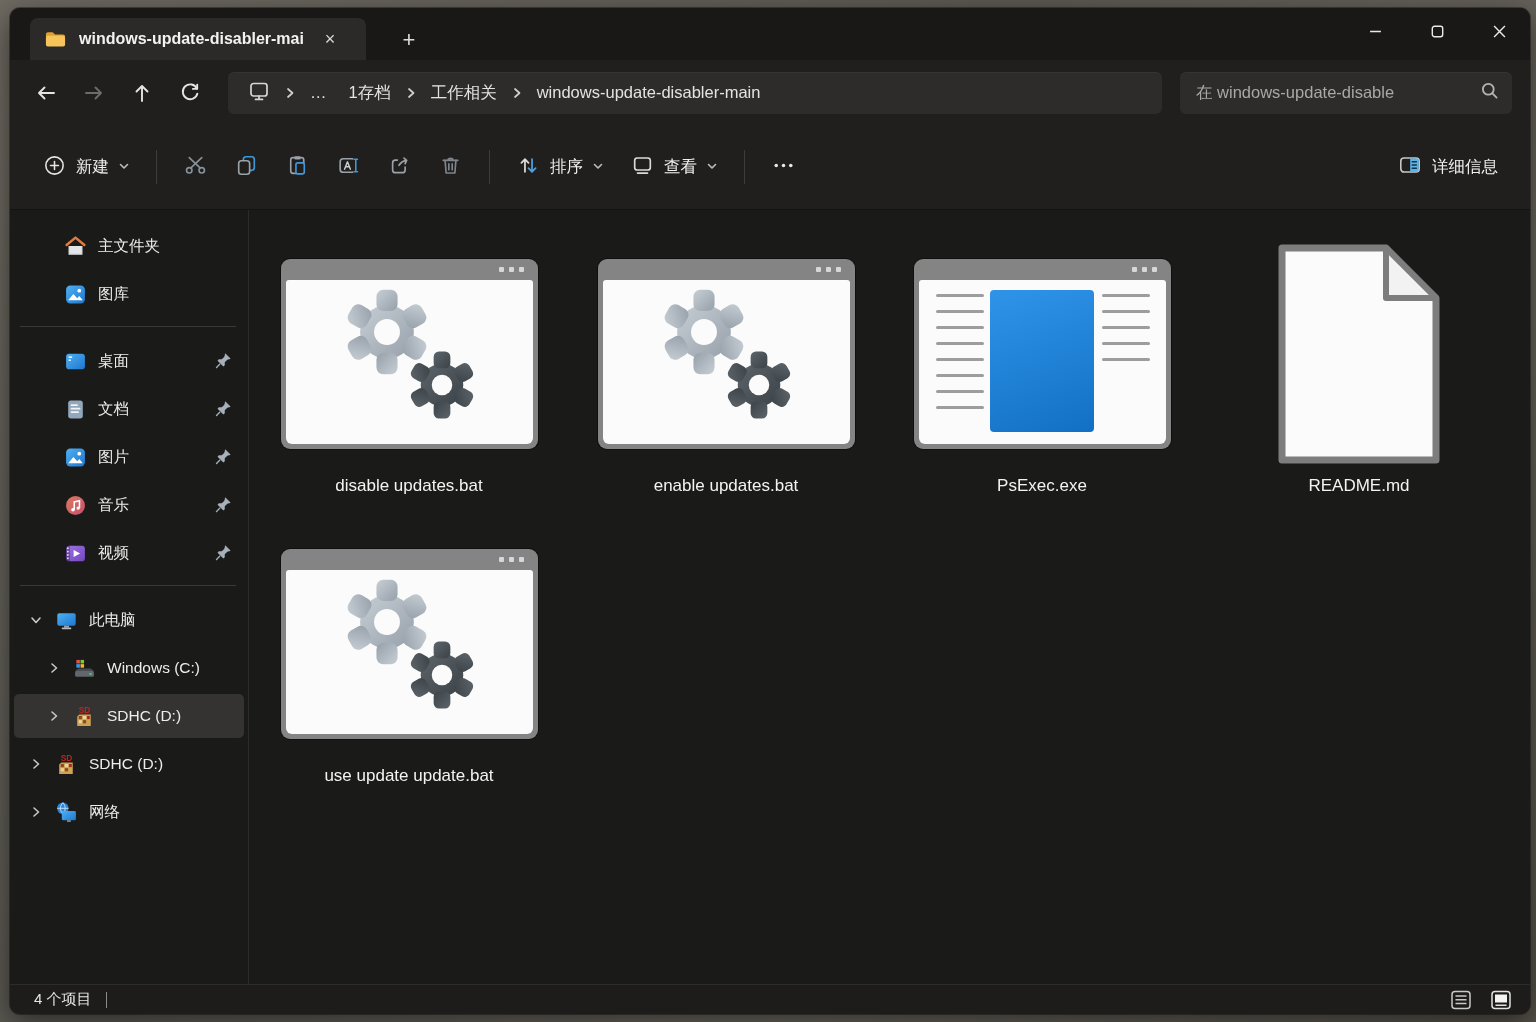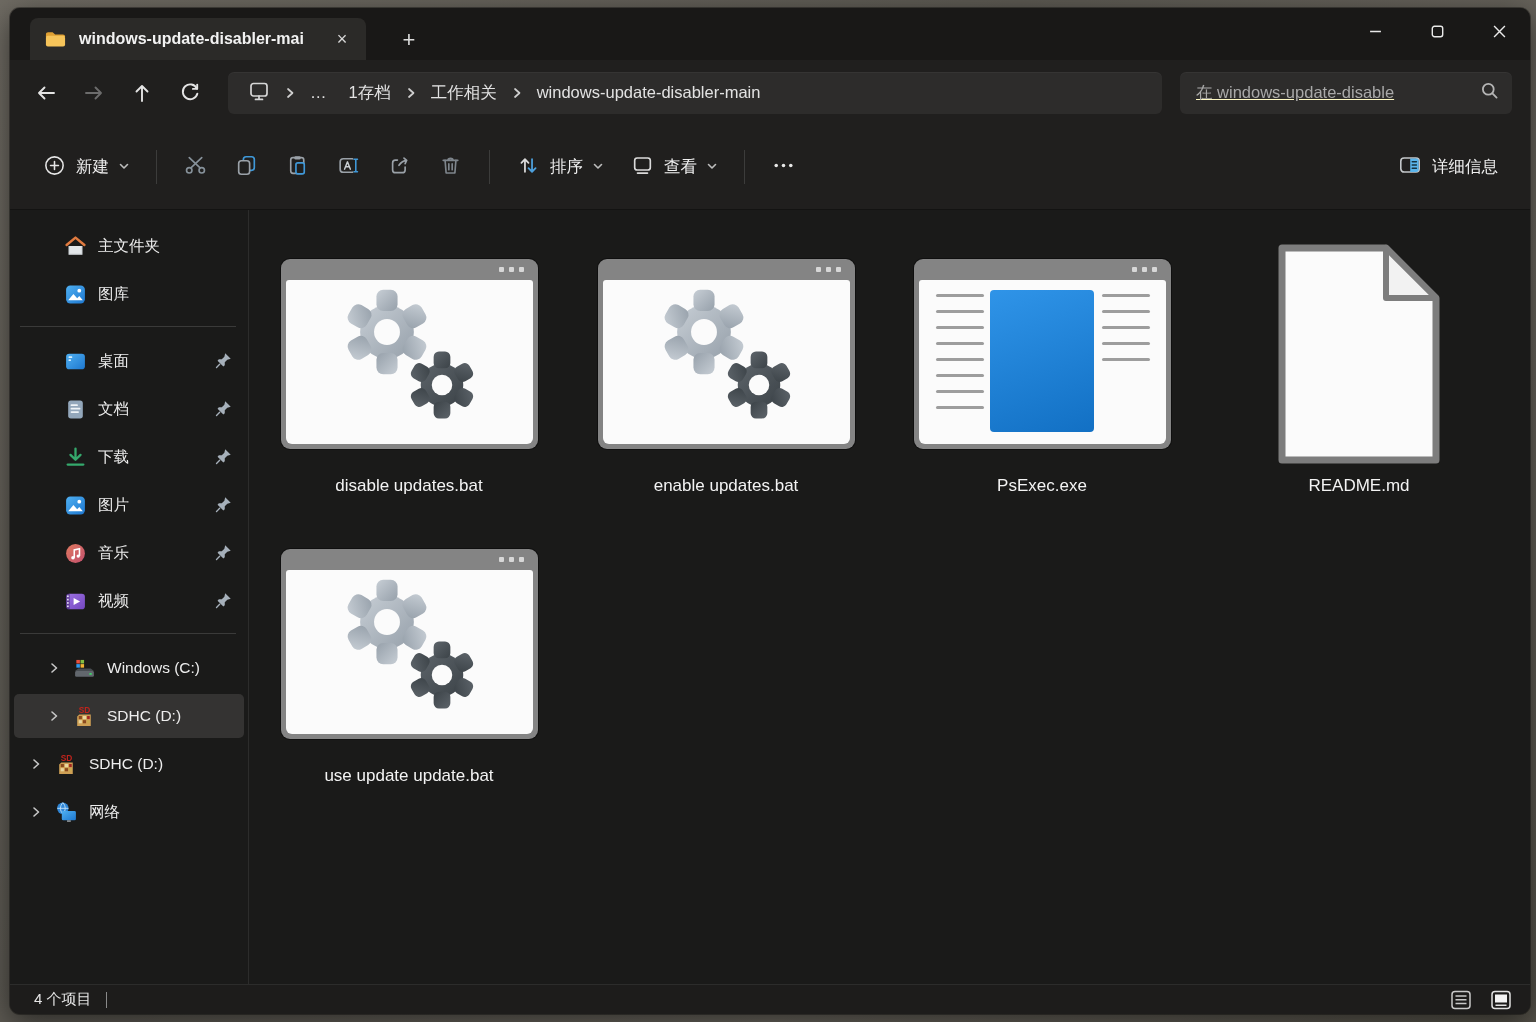--- a/index.html
+++ b/index.html
@@ -13,21 +13,21 @@
     position:absolute; left:10px; top:8px; width:1520px; height:1006px;
     background:#201f1e; border-radius:10px; overflow:hidden;
     box-shadow:0 8px 30px rgba(0,0,0,.55), 0 0 0 1px rgba(0,0,0,.35);
     display:flex; flex-direction:column;
   }
   
   .tabbar { height:52px; background:#191817; position:relative; flex:none; }
   .tab {
     position:absolute; left:20px; top:10px; width:336px; height:42px;
     background:#2b2a28; border-radius:8px 8px 0 0;
-    display:flex; align-items:center; padding:0 10px 0 14px; gap:12px;
+    display:flex; align-items:center; padding:0 22px 0 14px; gap:12px;
   }
   .tab-title { font-size:16px; font-weight:bold; color:#f2f2f2; white-space:nowrap; overflow:hidden; flex:1; }
   .tab-close { width:28px; height:28px; border-radius:5px; display:flex; align-items:center; justify-content:center; color:#d8d8d8; font-size:18px; flex:none; }
   .newtab { position:absolute; left:384px; top:18px; width:30px; height:28px; display:flex; align-items:center; justify-content:center; color:#dcdcdc; font-size:22px; font-weight:300; border-radius:5px; }
   .wincontrols { position:absolute; right:0; top:0; height:46px; display:flex; }
   .wc { width:62px; height:46px; display:flex; align-items:center; justify-content:center; }
   .wc svg { stroke:#e9e9e9; stroke-width:1.3; fill:none; }
   
   .navbar { height:65px; display:flex; align-items:center; padding:0 18px 0 14px; gap:4px; flex:none; }
   .navbtn { width:44px; height:40px; border-radius:6px; display:flex; align-items:center; justify-content:center; flex:none; }
@@ -42,21 +42,21 @@
   .crumb-sep { display:flex; align-items:center; padding:0 2px; }
   .crumb-sep svg { fill:none; stroke:#cfcfcf; stroke-width:1.7; stroke-linecap:round; stroke-linejoin:round; }
   .pc-icon svg { fill:none; stroke:#d6d6d6; stroke-width:1.7; stroke-linecap:round; }
   .searchbox {
     margin-left:14px; width:332px; height:42px; background:#2d2c2b; border-radius:6px;
     display:flex; align-items:center; padding:0 12px 0 16px; flex:none;
     box-shadow:inset 0 1px 0 rgba(255,255,255,.04);
   }
   .searchbox input {
     flex:1; background:transparent; border:none; outline:none; color:#fef9c3;
-    font-size:16.5px; font-family:inherit; min-width:0;text-decoration:underline;
+    font-size:16.5px; font-family:inherit; min-width:0;
   }
   .searchbox input::placeholder { color:#a8a8a8; opacity:1; }
   .search-glyph svg { fill:none; stroke:#b5b5b5; stroke-width:1.8; stroke-linecap:round; }
   
   .toolbar { height:85px; display:flex; align-items:center; padding:0 22px; gap:6px; flex:none; border-bottom:1px solid #131312; }
   .tbtn { height:46px; border-radius:6px; display:flex; align-items:center; justify-content:center; padding:0 10px; gap:9px; flex:none; }
   .tbtn svg { flex:none; }
   .tlabel { font-size:16.5px; color:#f0f0f0; white-space:nowrap; }
   .tchev svg { fill:none; stroke:#bdbdbd; stroke-width:1.6; stroke-linecap:round; stroke-linejoin:round; }
   .tsep { width:1px; height:34px; background:#3c3c3b; margin:0 10px; flex:none; }
@@ -409,35 +409,20 @@
         </span>
         <span class="slabel">文档</span>
         <span class="pin">
           <svg width="17" height="17" viewBox="0 0 20 20">
               <path d="M12 1.5 L18.5 8 L14.5 9 L11.5 12 L11.5 15.5 L9.8 17 L3 10.2 L4.5 8.5 L8 8.5 L11 5.5 Z" fill="#a6b0ba"></path>
               <path d="M5.5 14.5 L1.8 18.2" stroke="#a6b0ba" stroke-width="1.6" stroke-linecap="round"></path>
             </svg>
         </span>
       </div>
 
-      <div class="srow">
-        <span class="sicon">
-          <svg width="23" height="23" viewBox="0 0 22 22" fill="none" stroke="#35a96c" stroke-width="2.2" stroke-linecap="round" stroke-linejoin="round">
-            <path d="M11 2.5 V12.5 M6.2 8.5 L11 13.2 L15.8 8.5"></path>
-            <path d="M3.5 17.8 H18.5"></path>
-          </svg>
-        </span>
-        <span class="slabel">下载</span>
-        <span class="pin">
-          <svg width="17" height="17" viewBox="0 0 20 20">
-              <path d="M12 1.5 L18.5 8 L14.5 9 L11.5 12 L11.5 15.5 L9.8 17 L3 10.2 L4.5 8.5 L8 8.5 L11 5.5 Z" fill="#a6b0ba"></path>
-              <path d="M5.5 14.5 L1.8 18.2" stroke="#a6b0ba" stroke-width="1.6" stroke-linecap="round"></path>
-            </svg>
-        </span>
-      </div>
 
       <div class="srow">
         <span class="sicon">
           <svg width="23" height="23" viewBox="0 0 22 22">
             <rect x="2" y="2.5" width="18" height="17" rx="4" fill="url(#picGrad)"></rect>
             <circle cx="14.6" cy="7.4" r="1.8" fill="#fff"></circle>
             <path d="M4 16.5 L9 10.5 L12.6 14.6 L14.6 12.4 L18 16.5 Z" fill="#fff"></path>
           </svg>
         </span>
         <span class="slabel">图片</span>
@@ -483,20 +468,35 @@
         <span class="pin">
           <svg width="17" height="17" viewBox="0 0 20 20">
               <path d="M12 1.5 L18.5 8 L14.5 9 L11.5 12 L11.5 15.5 L9.8 17 L3 10.2 L4.5 8.5 L8 8.5 L11 5.5 Z" fill="#a6b0ba"></path>
               <path d="M5.5 14.5 L1.8 18.2" stroke="#a6b0ba" stroke-width="1.6" stroke-linecap="round"></path>
             </svg>
         </span>
       </div>
 
       <div class="ssep"></div>
 
+      <div class="srow lvl0">
+        <span class="schev">
+          <svg width="14" height="14" viewBox="0 0 14 14">
+              <path d="M3 5 L7 9.5 L11 5"></path>
+            </svg>
+        </span>
+        <span class="sicon">
+          <svg width="23" height="23" viewBox="0 0 22 22">
+            <rect x="2.2" y="4" width="17.6" height="12" rx="1.8" fill="url(#picGrad)"></rect>
+            <rect x="8.6" y="16" width="4.8" height="1.8" fill="#9aa0a6"></rect>
+            <rect x="6.4" y="17.8" width="9.2" height="1.5" rx=".7" fill="#b7bcc1"></rect>
+          </svg>
+        </span>
+        <span class="slabel">此电脑</span>
+      </div>
 
       <div class="srow lvl1">
         <span class="schev">
           <svg width="14" height="14" viewBox="0 0 14 14">
               <path d="M5 3 L9.5 7 L5 11"></path>
             </svg>
         </span>
         <span class="sicon">
           <svg width="23" height="23" viewBox="0 0 22 22">
             <rect x="3.2" y="2.8" width="3.4" height="3.4" fill="#e8503f"></rect>

